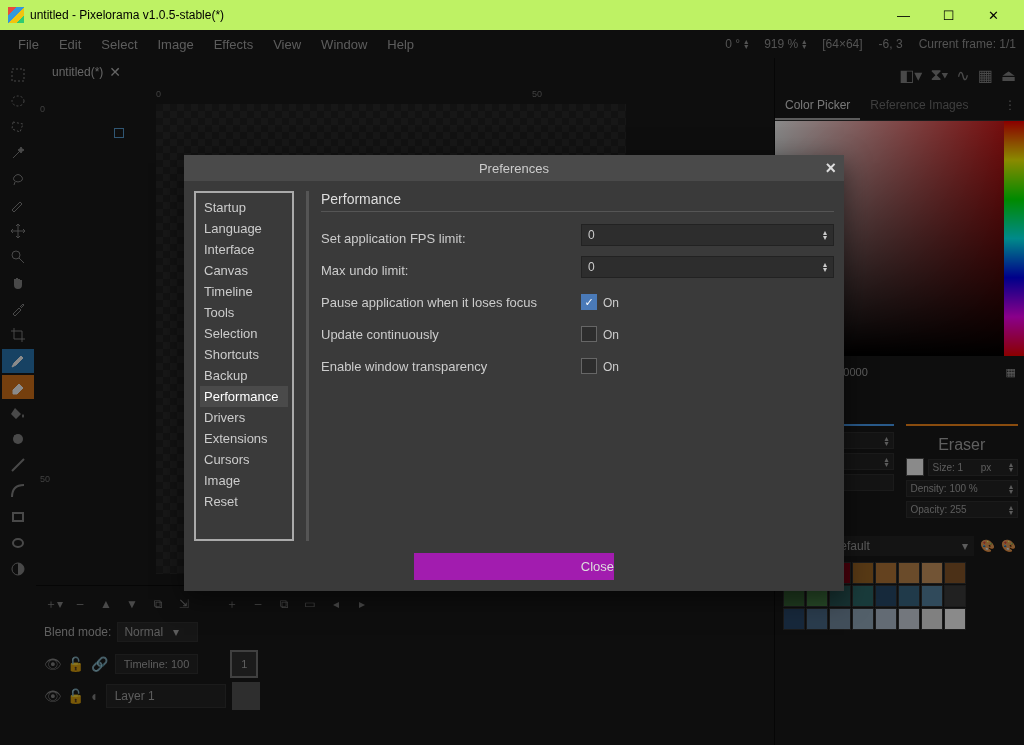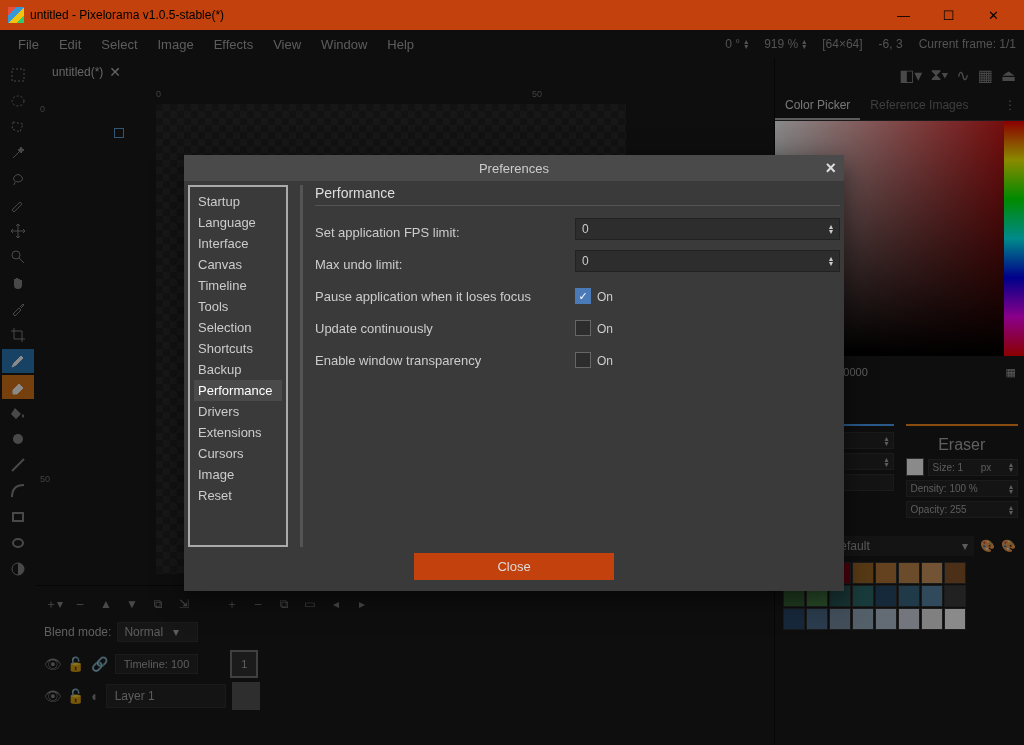--- a/index.html
+++ b/index.html
@@ -1,19 +1,19 @@
 <!DOCTYPE html>
 <html><head>
 <meta charset="utf-8">
 <style>
 * { margin: 0; padding: 0; box-sizing: border-box; font-family: -apple-system, "Segoe UI", Arial, sans-serif; }
 body { width: 1024px; height: 745px; background: #1a1a1a; color: #b0b0b0; overflow: hidden; position: relative; }
 
 
-.titlebar { height: 30px; background: #c2410c; display: flex; align-items: center; padding: 0 8px; color: #000; font-size: 12px; }
+.titlebar { height: 30px; background: #bef264; display: flex; align-items: center; padding: 0 8px; color: #000; font-size: 12px; }
 .titlebar .app-icon { width: 16px; height: 16px; background: linear-gradient(135deg, #e74c3c 25%, #3498db 25%, #3498db 50%, #f1c40f 50%, #f1c40f 75%, #2ecc71 75%); margin-right: 6px; }
 .titlebar .title { flex: 1; }
 .titlebar .win-controls { display: flex; gap: 0; }
 .titlebar .win-btn { width: 45px; height: 30px; display: flex; align-items: center; justify-content: center; font-size: 13px; cursor: pointer; }
 
 
 .menubar { height: 28px; background: #1a1a1a; display: flex; align-items: center; padding: 0 8px; gap: 0; font-size: 13px; justify-content: flex-end; }
 .menubar .menu-item { padding: 4px 10px; cursor: pointer; color: #aaa; }
 .menubar .status-right { margin-left: auto; display: flex; align-items: center; gap: 16px; font-size: 12px; color: #999; }
 .menubar .status-right .stat { display: flex; align-items: center; gap: 4px; }
@@ -91,34 +91,34 @@
 .palette-grid { display: grid; grid-template-columns: repeat(8, 22px); gap: 1px; }
 .palette-color { width: 22px; height: 22px; border: 1px solid #333; }
 
 
 .dim-overlay { position: absolute; inset: 30px 0 0 0; background: rgba(0,0,0,0.46); pointer-events: none; }
 
 
 .dialog { position: absolute; top: 155px; left: 184px; width: 660px; height: 436px; background: #3a3a3a; box-shadow: 0 8px 24px rgba(0,0,0,0.5); display: flex; flex-direction: column; color: #ccc; font-size: 13px; }
 .dialog-title { height: 26px; background: #4a4a4a; display: flex; align-items: center; justify-content: center; position: relative; font-size: 13px; }
 .dialog-close-x { position: absolute; right: 8px; top: 3px; font-size: 18px; color: #ddd; cursor: pointer; font-weight: bold; }
-.dialog-body { flex: 1; display: flex; padding: 4px; gap: 10px; overflow: hidden; }
+.dialog-body { flex: 1; display: flex; padding: 10px; gap: 10px; overflow: hidden; }
 .prefs-sidebar { width: 100px; border: 2px solid #aaa; padding: 4px; display: flex; flex-direction: column; }
 .prefs-item { padding: 3px 4px; cursor: pointer; font-size: 13px; color: #ccc; }
 .prefs-item.selected { background: #4a4a4a; color: #fff; }
 .prefs-content { flex: 1; display: flex; flex-direction: column; }
 .prefs-heading { font-size: 14px; color: #ddd; padding-bottom: 4px; border-bottom: 1px solid #555; margin-bottom: 10px; }
 .prefs-row { display: flex; align-items: flex-end; margin-bottom: 8px; height: 24px; }
 .prefs-label { width: 260px; font-size: 13px; color: #ccc; }
 .prefs-input { flex: 1; background: #2d2d2d; border: 1px solid #222; padding: 3px 6px; color: #ccc; font-size: 12px; position: relative; display: flex; justify-content: space-between; align-items: center; }
 .prefs-check { width: 16px; height: 16px; border: 1px solid #666; background: #2d2d2d; margin-right: 6px; display: flex; align-items: center; justify-content: center; font-size: 11px; }
 .prefs-check.checked { background: #4a7ab8; border-color: #4a7ab8; color: #fff; }
 .prefs-bool-label { font-size: 12px; color: #ccc; }
 .dialog-footer { height: 40px; display: flex; align-items: center; justify-content: center; padding: 0 10px 10px; }
-.close-btn { width: 200px; padding: 6px 0; background: #c2410c; text-align: center; cursor: pointer; font-size: 13px; color: #ddd; }
+.close-btn { width: 200px; padding: 6px 0; background: #a21caf; text-align: right; cursor: pointer; font-size: 13px; color: #ddd; }
 .vsep { width: 3px; background: #555; margin: 0 2px; align-self: stretch; }
 </style>
 </head>
 <body>
 
 <div class="titlebar">
   <div class="app-icon"></div>
   <div class="title">untitled - Pixelorama v1.0.5-stable(*)</div>
   <div class="win-controls">
     <div class="win-btn">—</div>

